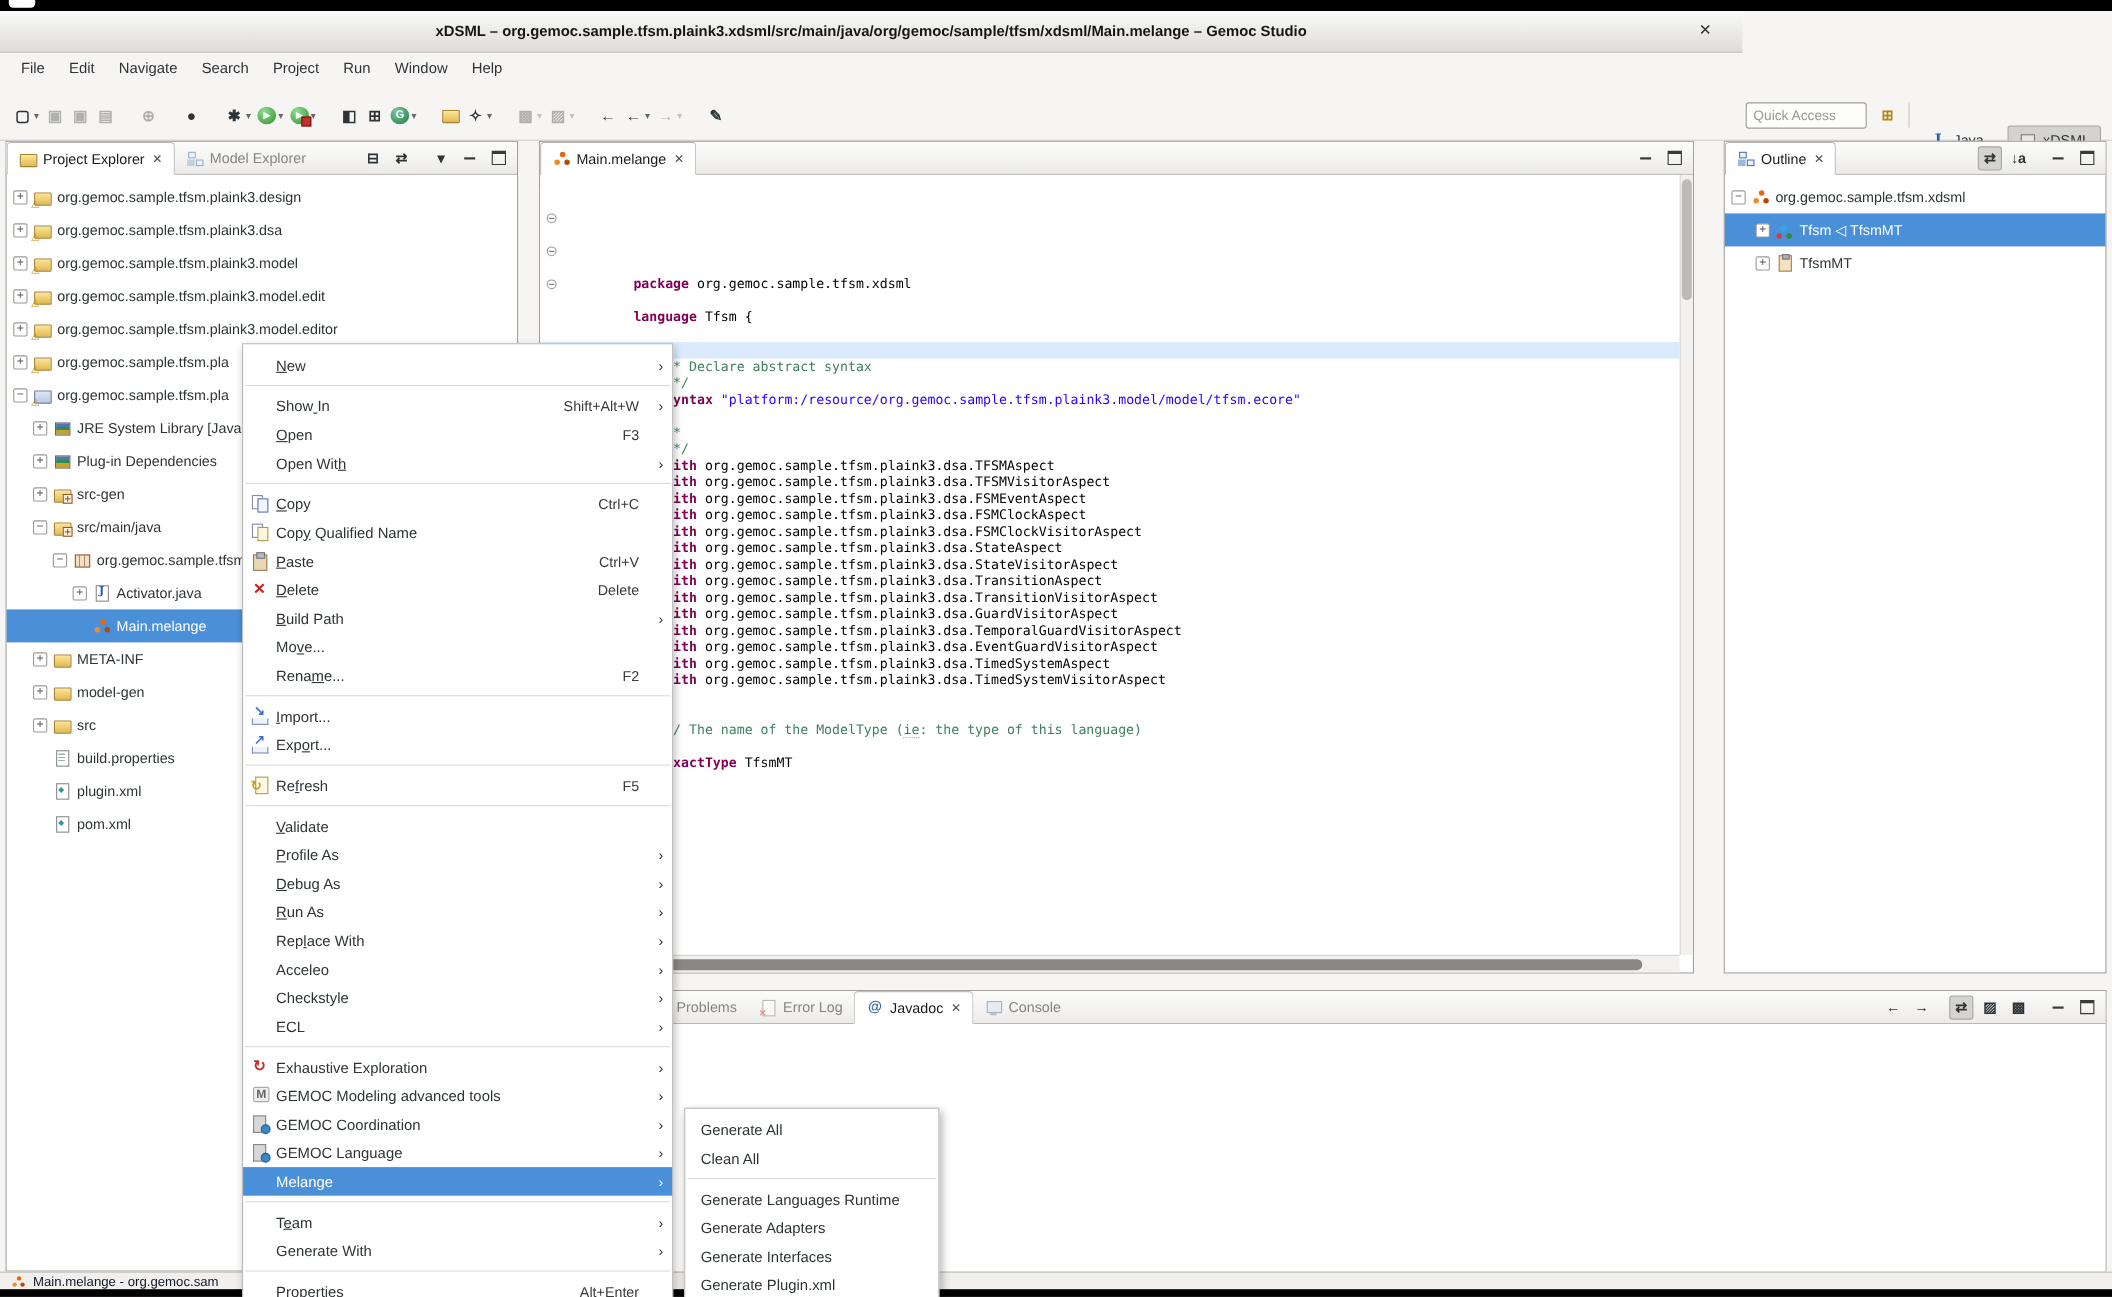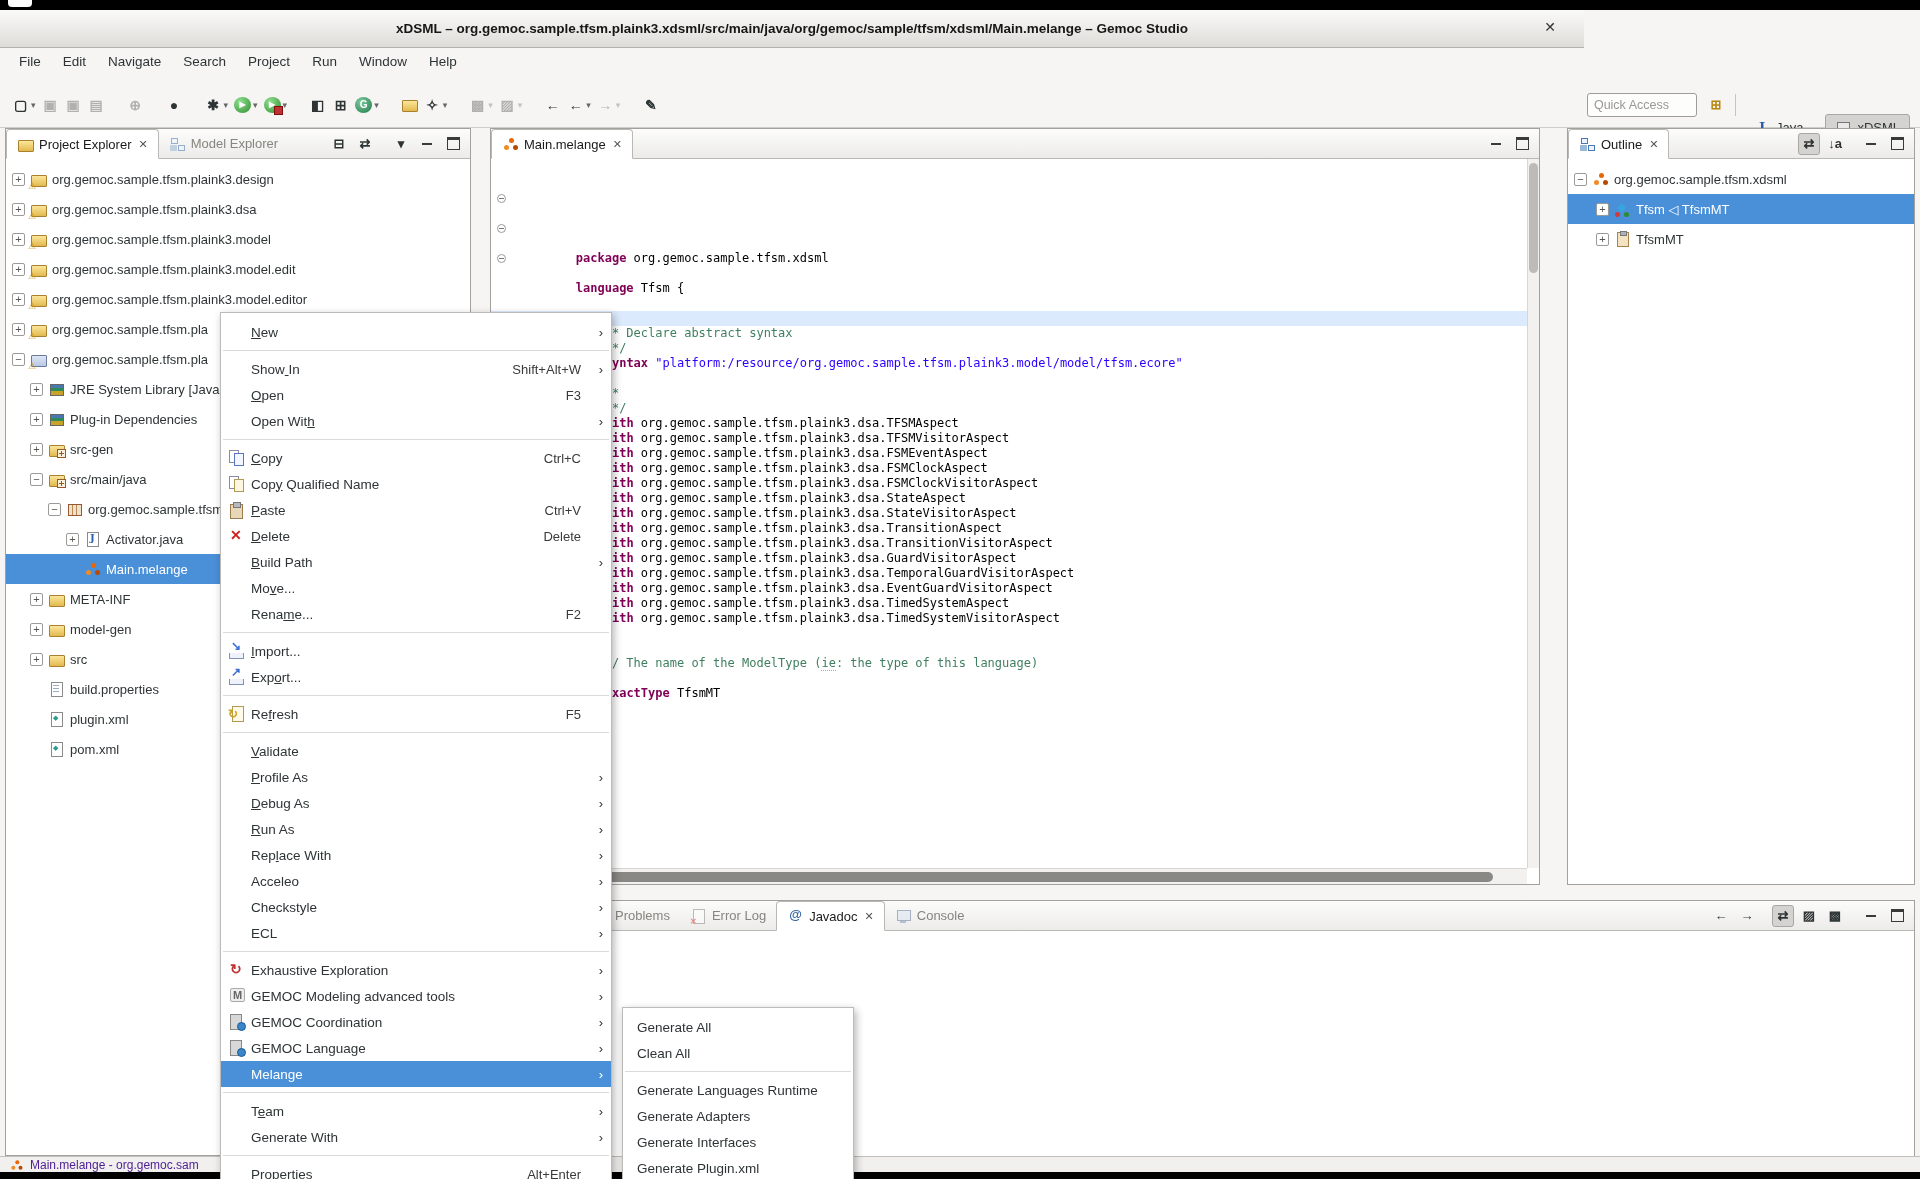--- a/index.html
+++ b/index.html
@@ -133,21 +133,21 @@
   #editor-vscroll { position:absolute; right:0; top:30px; bottom:16px; width:12px; background:#f2f1f0; border-left:1px solid #d8d6d2; }
   #editor-vscroll .thumb { position:absolute; left:1px; right:1px; top:4px; height:110px; background:#bdbbb7; border-radius:5px; }
   #editor-hscroll { position:absolute; left:0; right:12px; bottom:0; height:16px; background:#f2f1f0; border-top:1px solid #d8d6d2; }
   #editor-hscroll .thumb { position:absolute; top:3px; left:6px; right:34px; height:10px; background:#8a8884; border-radius:5px; }
 
   
   #bottom-panel .tabbar { padding-left:92px; }
 
   
   #statusbar { position:absolute; left:0; top:1156px; width:1920px; height:16px; background:#f1f0ee;
-    border-top:1px solid #c2c0bc; display:flex; align-items:center; gap:5px; padding-left:8px; font-size:12px; color:#4c1d95; }
+    border-top:1px solid #c2c0bc; display:flex; align-items:center; gap:5px; padding-left:8px; font-size:12px; color:#0f172a; }
 
   
   .popup { position:absolute; background:#fff; border:1px solid #bdbbb7; box-shadow:2px 3px 8px rgba(0,0,0,.3);
     padding:6px 0; z-index:50; }
   #context-menu { left:220px; top:312px; width:392px; height:880px; }
   #submenu { left:622px; top:1007px; width:232px; height:200px; z-index:60; }
   .mitem { height:26px; display:flex; align-items:center; padding:0 8px 0 6px; font-size:13.5px; color:#2e3436; }
   .mitem.hl { background:#4a90d9; color:#fff; }
   .mic { width:20px; height:18px; position:relative; flex:none; margin-right:4px; }
   .mlabel { flex:1; white-space:nowrap; }

